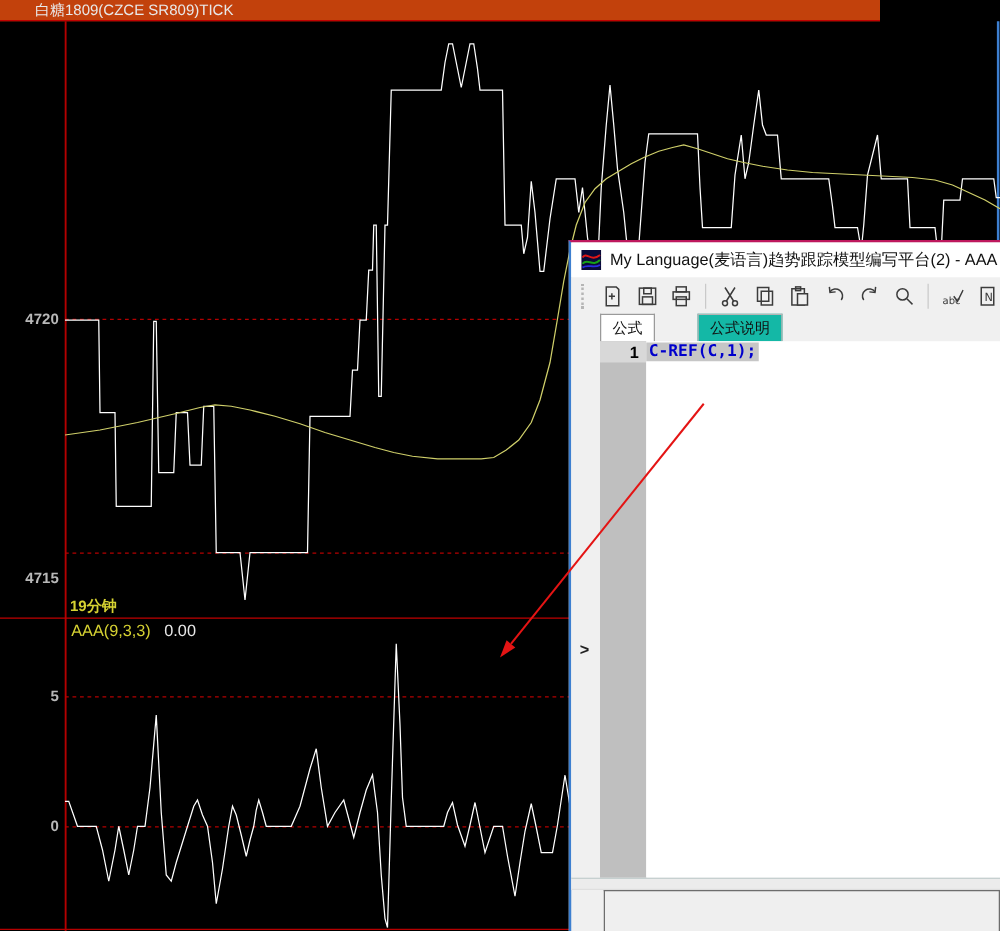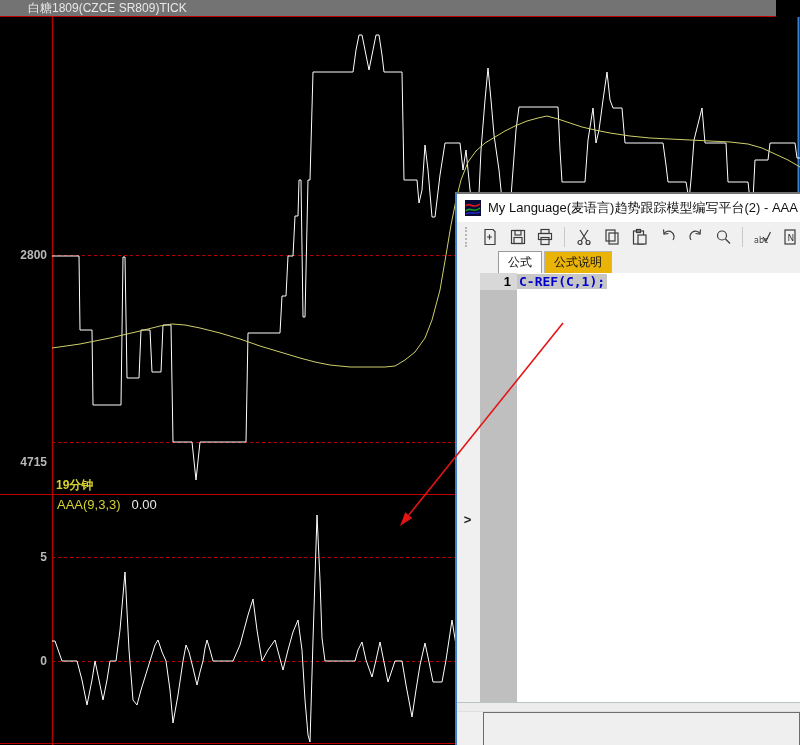--- a/index.html
+++ b/index.html
@@ -1,48 +1,48 @@
 <!DOCTYPE html>
 <html><head>
 <meta charset="utf-8">
 <style>
   html,body{margin:0;padding:0;background:#000;}
   #screen{position:relative;width:800px;height:745px;overflow:hidden;background:#000;
           font-family:"Liberation Sans","DejaVu Sans",sans-serif;}
   
-  #topbar{position:absolute;left:0;top:0;width:776px;height:16px;background:#737373;
+  #topbar{position:absolute;left:0;top:0;width:704px;height:16px;background:#c2410c;
           border-bottom:1px solid #c00000;color:#e8e8e8;font-size:12px;line-height:16px;}
   #topbar .sym{position:absolute;left:28px;top:0;white-space:nowrap;}
   
   #chart{position:absolute;left:0;top:0;z-index:1;}
   .axis-lbl{position:absolute;left:0;width:47px;text-align:right;color:#b8b8b8;
             font-weight:bold;font-size:12px;z-index:2;}
   .info-row{position:absolute;z-index:2;font-size:13px;white-space:nowrap;}
   .yel{color:#d6d232;} .wht{color:#e8e8e8;}
   #period-lbl{position:absolute;left:56px;top:477px;color:#d6d232;font-size:12px;z-index:2;font-weight:bold;}
   
   #win{position:absolute;left:455px;top:192px;width:345px;height:553px;z-index:5;
-       background:#f0f0f0;border-left:2px solid #3d7fd0;border-top:2px solid #737373;
+       background:#f0f0f0;border-left:2px solid #3d7fd0;border-top:2px solid #be185d;
        box-sizing:border-box;display:flex;flex-direction:column;font-size:13px;color:#111;}
   #win-title{height:28px;background:#fff;display:flex;align-items:center;padding-left:8px;gap:7px;flex:0 0 auto;}
   #win-title .ttl{font-size:13px;white-space:nowrap;}
   #menubar{height:25px;background:#f2f2f2;display:flex;align-items:center;gap:13px;
            padding-left:13px;flex:0 0 auto;border-bottom:1px solid #e5e5e5;}
   #menubar span{cursor:default;}
   #toolbar{height:30px;background:#f0f0f0;display:flex;align-items:center;gap:8px;
            padding-left:8px;flex:0 0 auto;}
   .tb-handle{width:3px;height:20px;border-left:2px dotted #b5b5b5;margin-right:2px;}
   .tbtn{width:21px;height:21px;display:flex;align-items:center;justify-content:center;}
   .tbtn svg{stroke:#3c3c3c;fill:none;stroke-width:1.2;}
   .tb-sep{width:1px;height:20px;background:#c9c9c9;margin:0 1px;}
   #tabbar{height:21px;background:#f0f0f0;display:flex;align-items:flex-end;
-          padding-left:41px;flex:0 0 auto;gap:2px;}
+          padding-left:23px;flex:0 0 auto;gap:2px;}
   .tab{padding:2px 9px 2px 9px;font-size:12px;border:1px solid #b5b5b5;border-bottom:none;}
   .tab.active{background:#fff;border-color:#9a9a9a;}
-  .tab.inactive{background:#eab308;}
+  .tab.inactive{background:#14b8a6;margin-left:32px;}
   #editor{flex:1 1 auto;position:relative;display:flex;min-height:0;}
   #collapse-strip{width:23px;background:#f0f0f0;position:relative;flex:0 0 auto;}
   #collapse-btn{position:absolute;left:2px;top:236px;width:17px;height:20px;
                 font-size:13px;font-weight:bold;color:#222;display:flex;
                 align-items:center;justify-content:center;cursor:pointer;}
   #gutter{width:37px;background:#bfbfbf;flex:0 0 auto;}
   #gutter .ln{height:17px;line-height:17px;text-align:right;padding-right:6px;
               font-size:13px;font-weight:bold;color:#000;background:#d8d8d8;}
   #code{flex:1 1 auto;background:#fff;}
   #code .codeline{height:17px;line-height:17px;font-family:"DejaVu Sans Mono","Liberation Mono",monospace;
@@ -185,17 +185,17 @@
       </div>
     </div>
     <div id="splitter"></div>
     <div id="out-panel"></div>
   </div>
 
   <svg id="arrow" width="800" height="745">
       <line x1="563" y1="323" x2="408.76539043072535" y2="515.0835935126549" stroke="#e41414" stroke-width="1.6"></line>
       <polygon points="400,526 405.25654548836445,512.2661465884933 412.27423537308624,517.9010404368166" fill="#e41414"></polygon>
     </svg>
-<div class="axis-lbl" style="top: 248px;">2800</div>
+<div class="axis-lbl" style="top: 248px;">4720</div>
     <div class="axis-lbl" style="top: 435px; margin-top: 20px;">4715</div>
     <div class="axis-lbl" style="top: 550px;">5</div>
     <div class="axis-lbl" style="top: 654px;">0</div>
   </div>
 
 </body></html>

